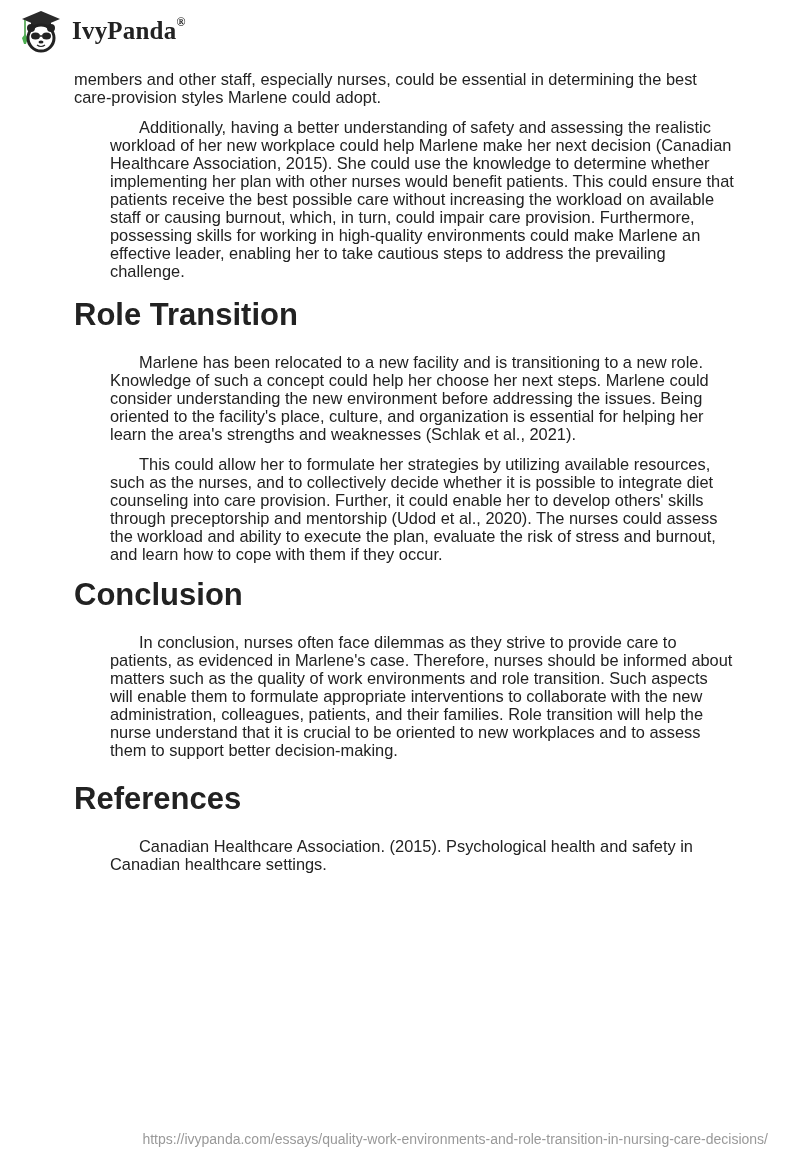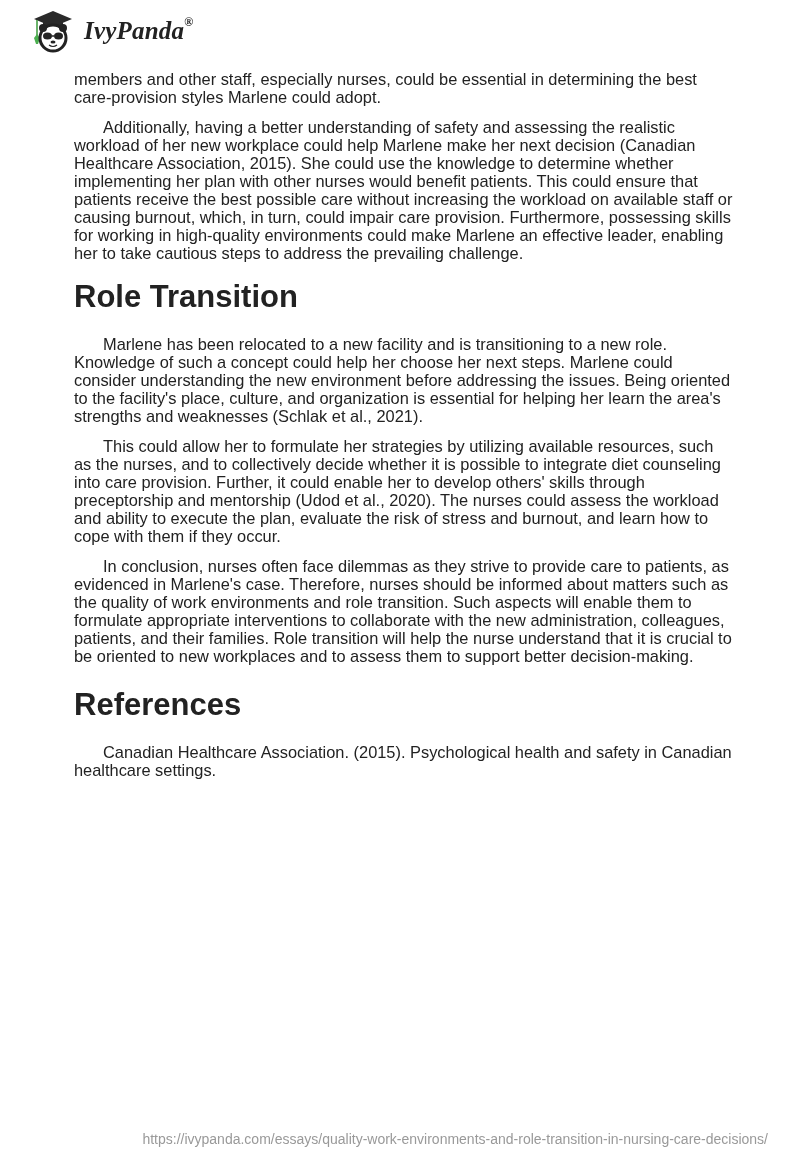--- a/index.html
+++ b/index.html
@@ -1,25 +1,25 @@
 <!DOCTYPE html>
 <html><head>
 <meta charset="utf-8">
 <style>
   html, body { margin: 0; padding: 0; background: #ffffff; }
   body { width: 800px; height: 1160px; position: relative; overflow: hidden; font-family: "Liberation Sans", sans-serif; color: #222; }
-  .header { position: absolute; top: 0; left: 12px; width: 648px; height: 60px; font-style: italic; }
+  .header { position: absolute; top: 0; left: 0; width: 648px; height: 60px; }
   .logo { position: absolute; left: 18px; top: 8px; display: flex; align-items: center; }
   .logo svg { display: block; }
   .logo-text { font-family: "Liberation Serif", serif; font-weight: bold; font-size: 25px; color: #222; margin-left: 8px; letter-spacing: 0.2px; }
   .logo-text sup { font-size: 12px; vertical-align: top; position: relative; top: -2px; }
   .doc-title { position: absolute; right: 32px; top: 14px; font-size: 13px; color: #8a8a8a; }
   .content { position: absolute; left: 74px; top: 70px; width: 660px; }
   p { margin: 0 0 12px 0; font-size: 16.4px; line-height: 18px; color: #222; }
-  p.indent { text-indent: 29px; }
+  p.indent { text-indent: 29px; margin-left: 36px; }
   h2 { font-size: 31px; font-weight: bold; margin: 0; line-height: 40px; color: #222; }
   .footer-url { position: absolute; right: 32px; top: 1131px; font-size: 14px; color: #999; }
 </style>
 </head>
 <body>
 
 <div class="header">
   <div class="logo">
     <svg width="46" height="46" viewBox="0 0 46 46">
       <polygon points="4,11 23,3 42,11 23,19" fill="#2a2a2a"></polygon>
@@ -40,19 +40,20 @@
 </div>
 
 <div class="content">
   <p>members and other staff, especially nurses, could be essential in determining the best care-provision styles Marlene could adopt.</p>
   <p class="indent">Additionally, having a better understanding of safety and assessing the realistic workload of her new workplace could help Marlene make her next decision (Canadian Healthcare Association, 2015). She could use the knowledge to determine whether implementing her plan with other nurses would benefit patients. This could ensure that patients receive the best possible care without increasing the workload on available staff or causing burnout, which, in turn, could impair care provision. Furthermore, possessing skills for working in high-quality environments could make Marlene an effective leader, enabling her to take cautious steps to address the prevailing challenge.</p>
 
   <h2 style="margin-top:15px; margin-bottom:18px;">Role Transition</h2>
   <p class="indent">Marlene has been relocated to a new facility and is transitioning to a new role. Knowledge of such a concept could help her choose her next steps. Marlene could consider understanding the new environment before addressing the issues. Being oriented to the facility's place, culture, and organization is essential for helping her learn the area's strengths and weaknesses (Schlak et al., 2021).</p>
   <p class="indent">This could allow her to formulate her strategies by utilizing available resources, such as the nurses, and to collectively decide whether it is possible to integrate diet counseling into care provision. Further, it could enable her to develop others' skills through preceptorship and mentorship (Udod et al., 2020). The nurses could assess the workload and ability to execute the plan, evaluate the risk of stress and burnout, and learn how to cope with them if they occur.</p>
 
+  <h2 style="margin-top:4px; margin-bottom:18px;">Conclusion</h2>
   <p class="indent">In conclusion, nurses often face dilemmas as they strive to provide care to patients, as evidenced in Marlene's case. Therefore, nurses should be informed about matters such as the quality of work environments and role transition. Such aspects will enable them to formulate appropriate interventions to collaborate with the new administration, colleagues, patients, and their families. Role transition will help the nurse understand that it is crucial to be oriented to new workplaces and to assess them to support better decision-making.</p>
 
   <h2 style="margin-top:20px; margin-bottom:18px;">References</h2>
   <p class="indent">Canadian Healthcare Association. (2015). Psychological health and safety in Canadian healthcare settings.</p>
 </div>
 
 <div class="footer-url">https://ivypanda.com/essays/quality-work-environments-and-role-transition-in-nursing-care-decisions/</div>
 
 </body></html>

